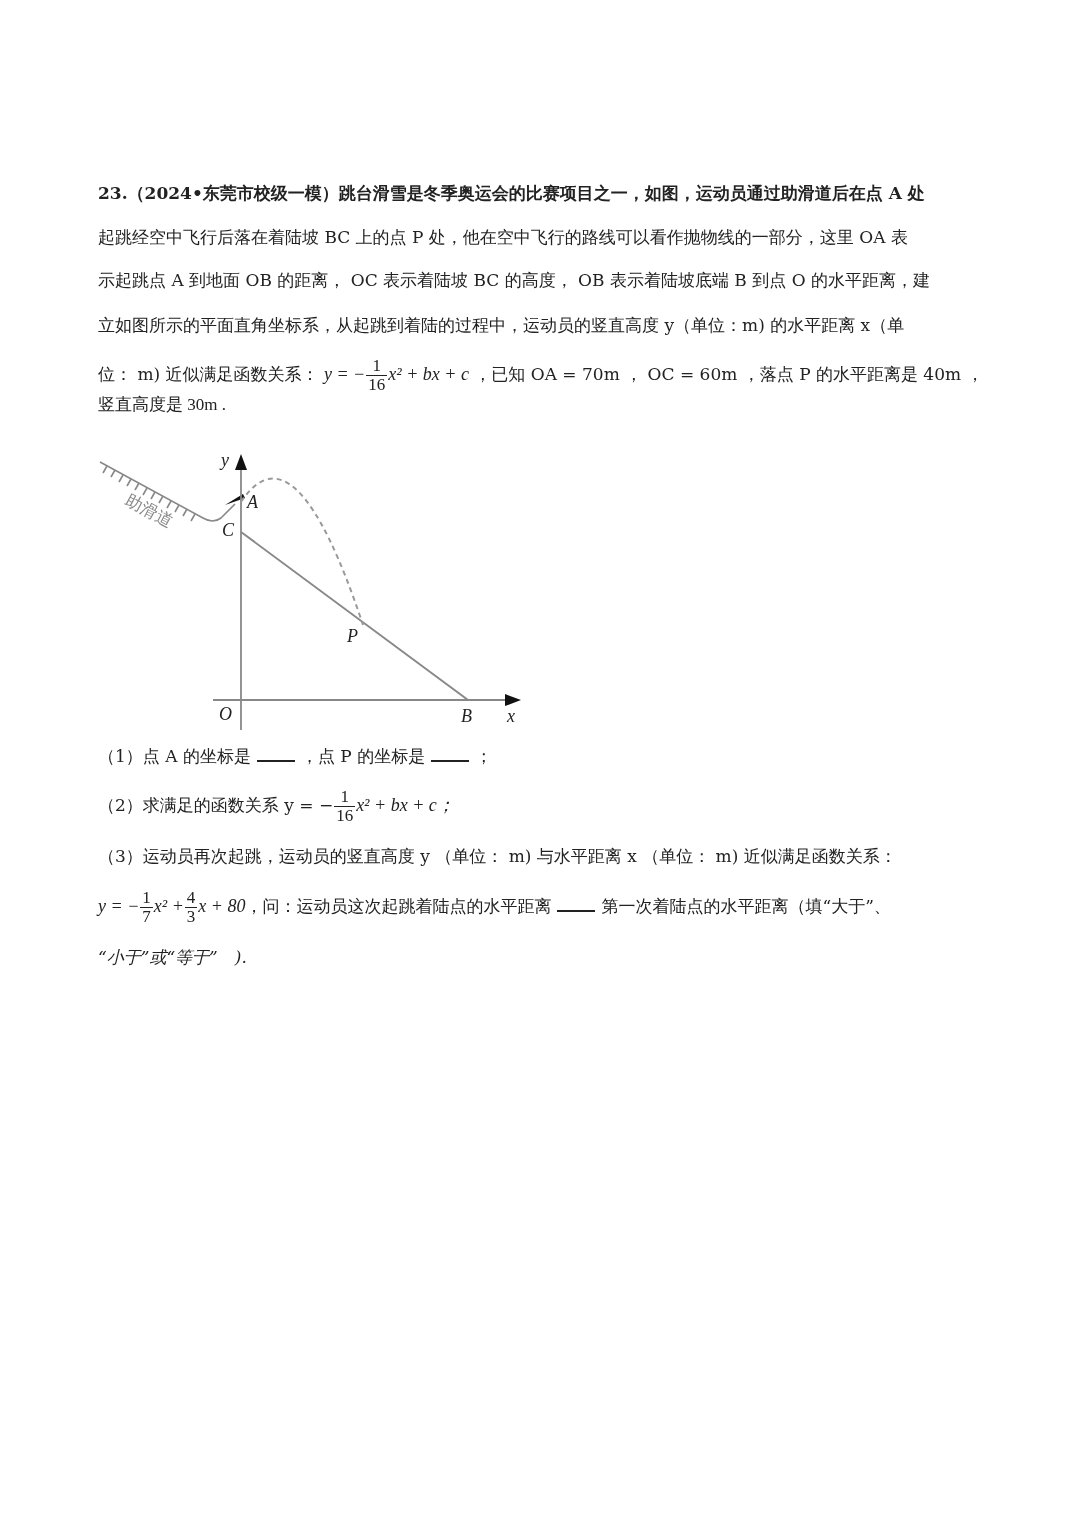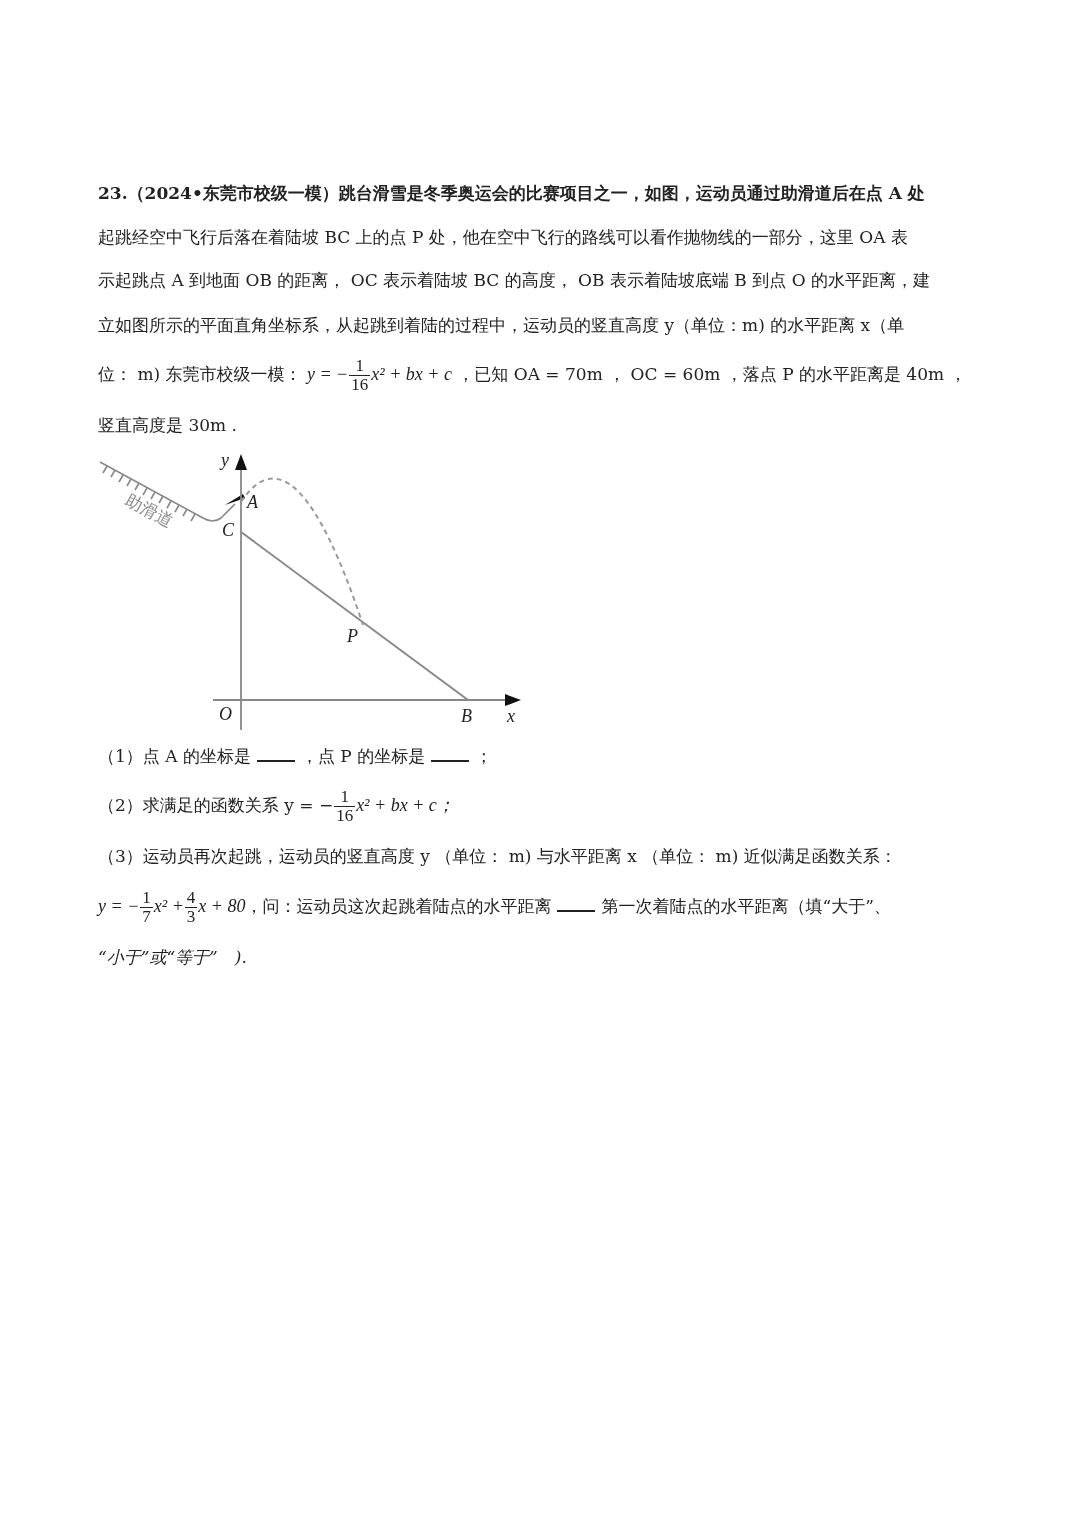--- a/index.html
+++ b/index.html
@@ -17,25 +17,25 @@
 </head>
 <body>
 
 <div class="line" style="top:181px;font-weight:bold;">
   <span>23.</span><span>（2024•东莞市校级一模）</span><span>跳台滑雪是冬季奥运会的比赛项目之一，如图，运动员通过助滑道后在点 A 处</span>
 </div>
 <div class="line" style="top:225px;">起跳经空中飞行后落在着陆坡 BC 上的点 P 处，他在空中飞行的路线可以看作抛物线的一部分，这里 OA 表</div>
 <div class="line" style="top:268px;">示起跳点 A 到地面 OB 的距离， OC 表示着陆坡 BC 的高度， OB 表示着陆坡底端 B 到点 O 的水平距离，建</div>
 <div class="line" style="top:313px;">立如图所示的平面直角坐标系，从起跳到着陆的过程中，运动员的竖直高度 y（单位：m) 的水平距离 x（单</div>
 <div class="line" style="top:356px; line-height:36px;">
-  <span>位： m) 东莞市校级一模：</span>
+  <span>位： m) 近似满足函数关系：</span>
   <span class="math">y = −</span><span class="frac"><span class="num">1</span><span class="den">16</span></span><span class="math">x² + bx + c</span>
   <span>，已知 OA = 70m ， OC = 60m ，落点 P 的水平距离是 40m ，</span>
 </div>
-<div class="line" style="top:413px;">竖直高度是 30m .</div>
+<div class="line" style="top:393px;font-family:Liberation Serif, serif;">竖直高度是 30m .</div>
 
 <svg id="diagram" width="440" height="285" viewBox="0 0 440 285">
 
   <g stroke="#888" stroke-width="1.6" fill="none">
     <path d="M5 12 L108 68 Q118 74 126 68 L140 54"></path>
     <line x1="12" y1="16" x2="8" y2="23"></line>
       <line x1="20" y1="20" x2="16" y2="27"></line>
       <line x1="28" y1="25" x2="24" y2="32"></line>
     <line x1="36" y1="29" x2="32" y2="36"></line>
       <line x1="44" y1="33" x2="40" y2="40"></line>

